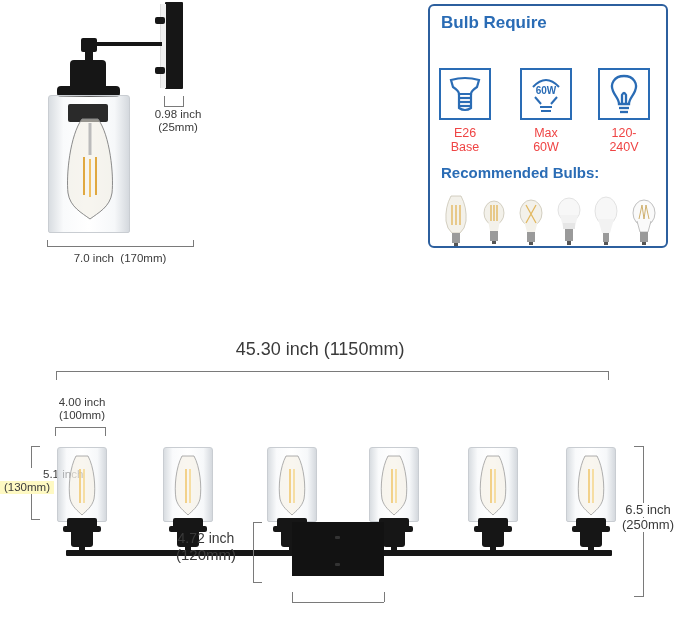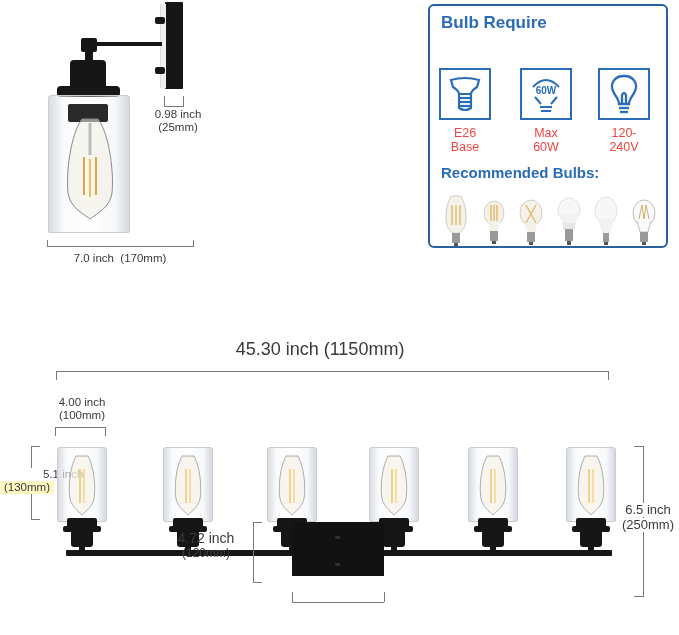--- a/index.html
+++ b/index.html
@@ -255,21 +255,21 @@
   <div class="black" style="left:66px;top:220px;width:546px;height:6px;border-radius:1px;"></div>
 
   <div class="black" style="left:292px;top:192px;width:92px;height:54px;background:#121212;"></div>
   <div class="abs" style="left:335px;top:206px;width:5px;height:3px;background:#333;border-radius:1px;"></div>
   <div class="abs" style="left:335px;top:233px;width:5px;height:3px;background:#333;border-radius:1px;"></div>
 
   <div class="line" style="left:253px;top:192px;width:1px;height:60px;"></div>
   <div class="line" style="left:253px;top:192px;width:9px;height:1px;"></div>
   <div class="line" style="left:253px;top:252px;width:9px;height:1px;"></div>
   <div class="dim-text" style="left:168px;top:201px;width:76px;font-size:14px;">4.72 inch</div>
-  <div class="dim-text" style="left:168px;top:217px;width:76px;font-size:12px;">(120mm)</div>
+  <div class="dim-text" style="left:168px;top:217px;width:76px;font-size:15px;">(120mm)</div>
 
   <div class="line" style="left:292px;top:272px;width:92px;height:1px;"></div>
   <div class="line" style="left:292px;top:262px;width:1px;height:10px;"></div>
   <div class="line" style="left:384px;top:262px;width:1px;height:10px;"></div>
 
   <div class="line" style="left:643px;top:116px;width:1px;height:150px;"></div>
   <div class="line" style="left:634px;top:116px;width:10px;height:1px;"></div>
   <div class="line" style="left:634px;top:266px;width:10px;height:1px;"></div>
   <div class="dim-text" style="left:617px;top:173px;width:62px;font-size:13px;background:#fff;">6.5 inch</div>
   <div class="dim-text" style="left:617px;top:188px;width:62px;font-size:13px;background:#fff;">(250mm)</div>

